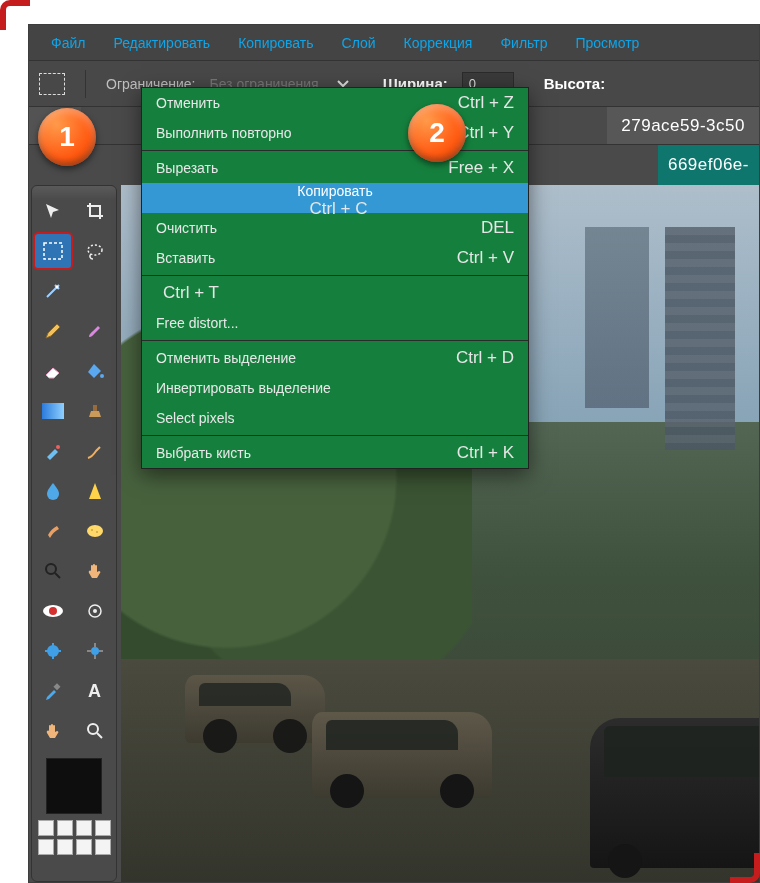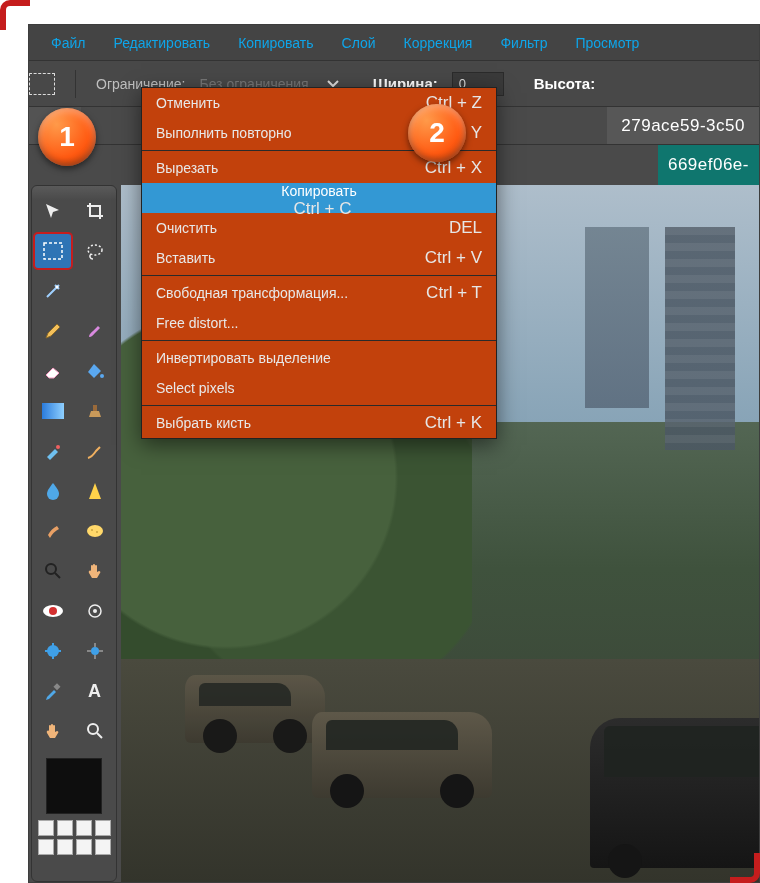--- a/index.html
+++ b/index.html
@@ -4,21 +4,21 @@
 <style>
 * { box-sizing: border-box; margin: 0; padding: 0; font-family: Arial, Helvetica, sans-serif; -webkit-font-smoothing: antialiased; }
 html, body { width: 760px; height: 883px; overflow: hidden; }
 body { background: #ffffff; color: #e6e6e6; position: relative; }
 
 .frame { position: absolute; left: 28px; top: 24px; right: 0; bottom: 0; border: 1px solid #3d3d3d; background: #4a4a4a; overflow: hidden; }
 
 .menubar { display: flex; align-items: center; height: 36px; background: #444; border-bottom: 1px solid #333; padding-left: 8px; }
 .menubar .mi { padding: 0 14px; height: 100%; display: flex; align-items: center; font-size: 14px; color: #0ea5e9; cursor: pointer; }
 
-.optbar { display: flex; align-items: center; height: 46px; background: #484848; border-bottom: 1px solid #333; gap: 14px; }
+.optbar { display: flex; align-items: center; height: 46px; background: #484848; border-bottom: 1px solid #333; padding-left: 10px; gap: 14px; }
 .optbar .square { width: 26px; height: 22px; border: 1.5px dashed #ddd; border-radius:1px; position: relative; background: transparent; }
 .optbar .square::after { content:''; position:absolute; inset:2px; border:1px solid transparent; }
 .sep { width:1px; height:28px; background:#333; margin:0 6px; }
 .lbl { font-size:14px; color:#bfbfbf; }
 .lbl.ghost { color:#777; }
 .chev { width:20px; height:20px; display:flex; align-items:center; justify-content:center; color:#ddd; cursor:pointer; }
 .wfield { font-size:15px; color:#fff; font-weight:700; margin-left:16px; }
 .numbox { width:52px; height:24px; background:#3a3a3a; border:1px solid #2b2b2b; color:#ddd; font-size:13px; padding:2px 6px; }
 
 .tabs { height: 38px; display:flex; align-items:center; background:#4a4a4a; border-bottom:1px solid #333; }
@@ -50,21 +50,21 @@
 .bush { position:absolute; top:20%; left:0; right:45%; height:55%; background:radial-gradient(circle at 30% 40%,#47613d 0 50%,transparent 51%),radial-gradient(circle at 60% 55%,#3b5433 0 55%,transparent 56%),radial-gradient(circle at 20% 70%,#344c2d 0 55%,transparent 56%),radial-gradient(circle at 75% 30%,#42593a 0 45%,transparent 46%); }
 .ground { position:absolute; left:0; right:0; bottom:0; height:32%; background:linear-gradient(#4a4a3e,#33342b); }
 .car { position:absolute; border-radius:10px 22px 6px 6px/14px 22px 6px 6px; background:linear-gradient(#5e5849,#3d3a30); }
 .car.c1{ bottom:12%; left:30%; width:180px; height:86px; }
 .car.c2{ bottom:20%; left:10%; width:140px; height:68px; opacity:.9; }
 .car.c3{ bottom:2%; right:-8%; width:220px; height:150px; background:linear-gradient(#2c2c2c,#151515); border-radius:30px 8px 4px 4px; }
 .car .win{ position:absolute; top:8px; left:14px; right:34px; height:34%; background:#1e2320; border-radius:6px 14px 0 0; opacity:.85; }
 .wheel{ position:absolute; bottom:-10px; width:34px; height:34px; border-radius:50%; background:#151515; }
 .wheel.wl{left:18px;} .wheel.wr{right:18px;}
 
-.menu { position:absolute; left:112px; top:62px; width:356px; background:#c2410c; border:1px solid #222; box-shadow:0 6px 20px rgba(0,0,0,.5); z-index:30; }
+.menu { position:absolute; left:112px; top:62px; width:388px; background:#15803d; border:1px solid #222; box-shadow:0 6px 20px rgba(0,0,0,.5); z-index:30; }
 .menu .row { display:flex; align-items:center; justify-content:space-between; height:30px; padding:0 14px; font-size:14px; color:#e8e8e8; cursor:pointer; }
 .menu .row.hl { background:#3398d4; color:#fff;flex-direction:column; }
 .menu hr { border:0; border-top:1px solid #2a2a2a; margin:2px 0; }
 .menu .sc { color:#e6e6e6; font-size:17px;margin-left:7px; }
 
 .badge { position:absolute; width:58px; height:58px; border-radius:50%; display:flex; align-items:center; justify-content:center; font-size:28px; font-weight:700; color:#fff; z-index:50; box-shadow: inset 0 -3px 6px rgba(0,0,0,.35), inset 0 3px 8px rgba(255,255,255,.4), 0 3px 6px rgba(0,0,0,.5); }
 .badge.b-1 { left:38px; top:108px; background: radial-gradient(circle at 32% 28%, #ff9a4a, #ff5a12 60%, #c23c06); }
 .badge.b-2 { left:408px; top:104px; background: radial-gradient(circle at 32% 28%, #ff9a4a, #ff5a12 60%, #c23c06); }
 
 .corner { position:absolute; width:30px; height:30px; border:6px solid #c51d1d; z-index:60; }
@@ -330,45 +330,48 @@
         <span>Отменить</span>
         <span class="sc">Ctrl + Z</span>
       </div>
     <div class="row">
         <span>Выполнить повторно</span>
         <span class="sc">Ctrl + Y</span>
       </div>
     <hr>
     <div class="row">
         <span>Вырезать</span>
-        <span class="sc">Ctrl + X</span>
+        <span class="sc">Free + X</span>
       </div>
     <div class="row hl">
         <span>Копировать</span>
         <span class="sc">Ctrl + C</span>
       </div>
     <div class="row">
         <span>Очистить</span>
         <span class="sc">DEL</span>
       </div>
     <div class="row">
         <span>Вставить</span>
         <span class="sc">Ctrl + V</span>
       </div>
     <hr>
     <div class="row">
-        <span>Свободная трансформация...</span>
         <span class="sc">Ctrl + T</span>
       </div>
     <div class="row">
         <span>Free distort...</span>
         <span class="sc"></span>
       </div>
     <hr>
     <div class="row">
+        <span>Отменить выделение</span>
+        <span class="sc">Ctrl + D</span>
+      </div>
+    <div class="row">
         <span>Инвертировать выделение</span>
         <span class="sc"></span>
       </div>
     <div class="row">
         <span>Select pixels</span>
         <span class="sc"></span>
       </div>
     <hr>
     <div class="row">
         <span>Выбрать кисть</span>

